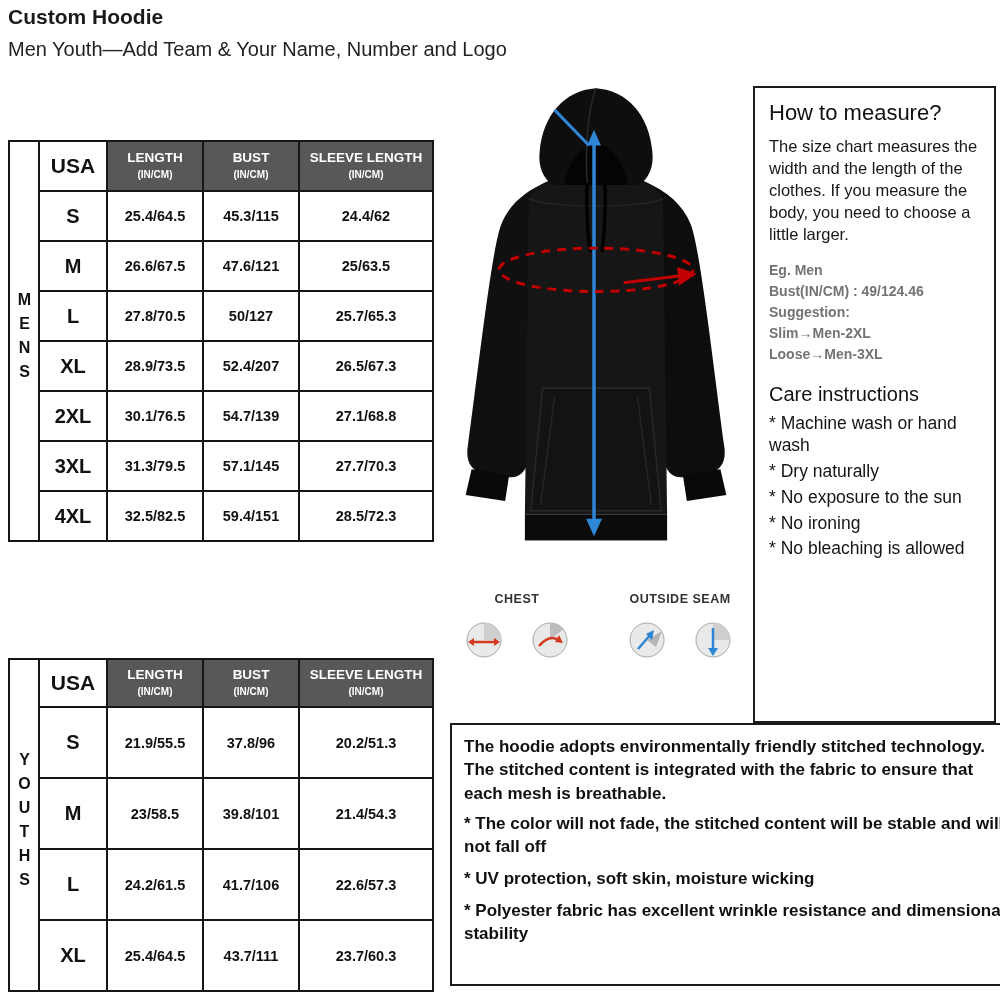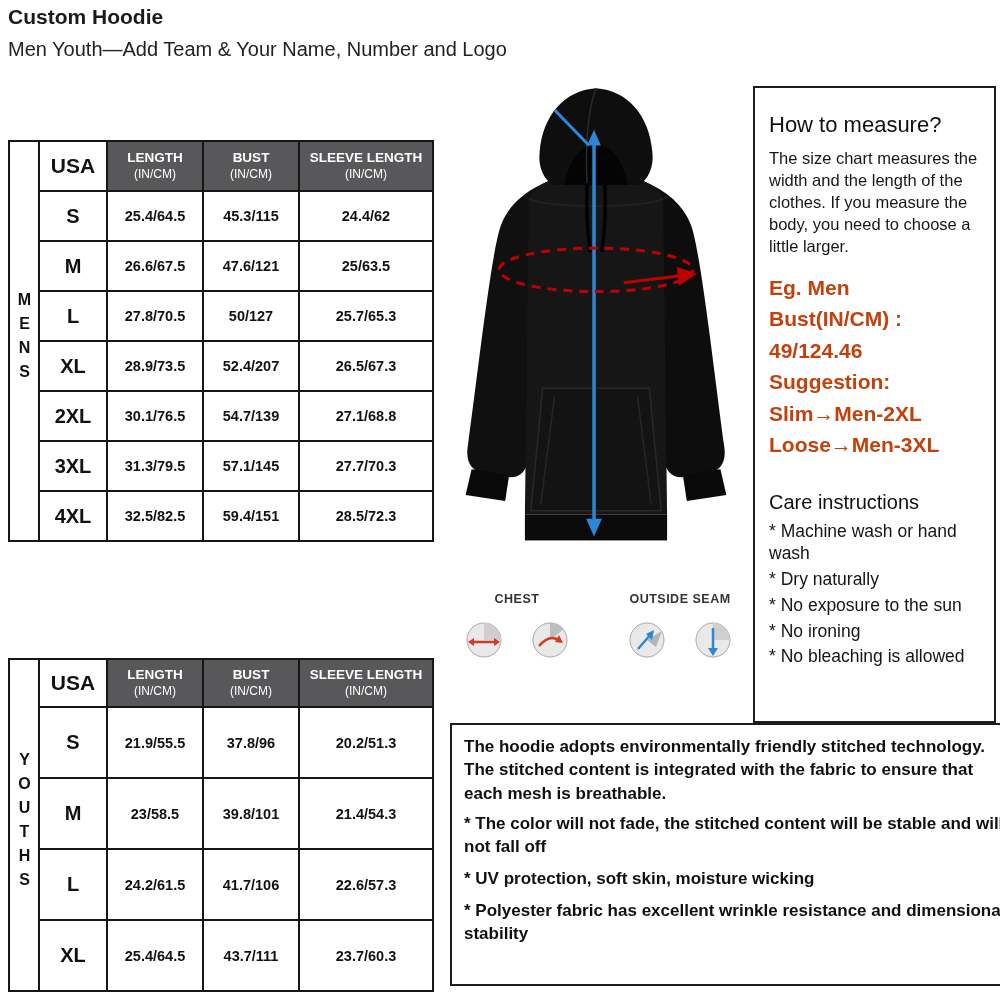--- a/index.html
+++ b/index.html
@@ -9,37 +9,37 @@
 
   .title { position:absolute; left:8px; top:5px; font-size:21px; font-weight:bold; color:#1a1a1a; }
   .subtitle { position:absolute; left:8px; top:38px; font-size:20px; color:#222; }
 
   table.size-table { position:absolute; border-collapse:collapse; table-layout:fixed; background:#fff; }
   table.size-table td, table.size-table th { border:2px solid #161616; text-align:center; vertical-align:middle; padding:0; }
   .group-cell { background:#fff; }
   .group-vert { display:inline-block; writing-mode:vertical-rl; text-orientation:upright; letter-spacing:7px; font-weight:bold; font-size:16px; color:#111; }
   .usa-head { background:#fff; font-size:21px; font-weight:bold; color:#111; }
   .col-head { background:#58585a; color:#fff; font-weight:bold; font-size:13.5px; line-height:1.2; }
-  .col-head .unit { font-size:12px; font-weight:normal; }
+  .col-head .unit { font-size:10px; font-weight:bold; }
   .size-cell { font-size:20px; font-weight:bold; color:#111; }
   .val-cell { font-size:14.5px; font-weight:bold; color:#111; }
   table.mens th, table.mens td { height:50px; }
   table.youths th { height:48px; }
   table.youths td { height:71px; }
 
   .figure-wrap { position:absolute; left:438px; top:80px; width:316px; height:514px; }
   .measure-icons { position:absolute; top:592px; }
   .mi-label { font-size:12.5px; font-weight:bold; color:#333; letter-spacing:.5px; text-align:center; margin-bottom:14px; }
   .mi-row { display:flex; gap:26px; justify-content:center; }
 
   .panel { position:absolute; border:2px solid #1c1c1c; background:#fff; }
-  .measure-panel { left:753px; top:86px; width:243px; height:637px; padding:24px 12px 10px 14px; }
+  .measure-panel { left:753px; top:86px; width:243px; height:637px; padding:12px 12px 10px 14px; }
   .mp-heading { font-size:22px; color:#111; margin-bottom:10px; }
   .mp-body { font-size:16.5px; line-height:1.33; color:#171717; margin-bottom:14px; }
-  .mp-example { font-size:21px; font-weight:bold; line-height:1.5; color:#c2410c; margin-bottom:30px; }
+  .mp-example { font-size:14px; font-weight:bold; line-height:1.5; color:#737373; margin-bottom:18px; }
   .mp-care-heading { font-size:20px; color:#111; margin-bottom:6px; }
   .mp-care-item { font-size:17.5px; line-height:1.3; color:#151515; margin-bottom:3px; }
 
   .info-panel { left:450px; top:723px; width:572px; height:263px; padding:10px 12px; }
   .ip-intro { font-size:17px; line-height:1.38; color:#101010; font-weight:bold; margin-bottom:8px; }
   .ip-bullet { font-size:17px; line-height:1.35; color:#101010; font-weight:bold; margin-bottom:9px; }
 </style>
 </head>
 <body>
 

